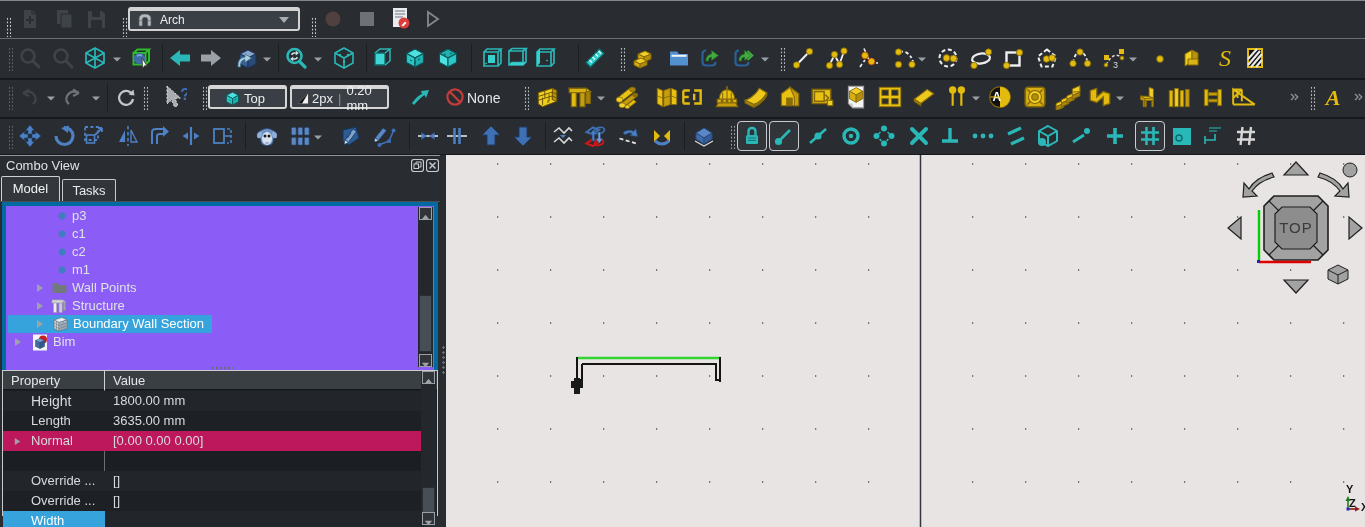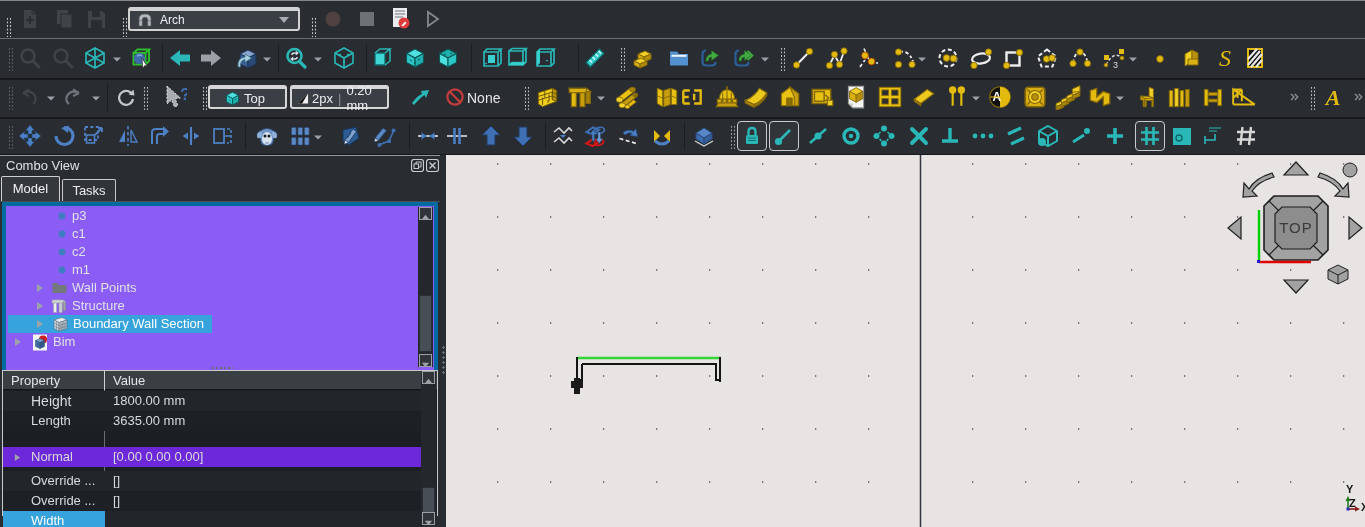--- a/index.html
+++ b/index.html
@@ -810,21 +810,21 @@
         </div>
         <div style="position:absolute;left:101px;top:19px;width:1px;height:140px;background:#6a6f74"></div>
         <div style="position:absolute;left:0;top:20px;width:421px;height:20px;background:#22262b">
           <span style="position:absolute;left:28px;top:2px;color:#d7dadd;font-size:14px">Height</span>
           <span style="position:absolute;left:110px;top:2px;color:#d7dadd;font-size:13px">1800.00 mm</span>
         </div>
         <div style="position:absolute;left:0;top:40px;width:421px;height:20px;background:#1d2126">
           <span style="position:absolute;left:28px;top:2px;color:#d7dadd;font-size:13px">Length</span>
           <span style="position:absolute;left:110px;top:2px;color:#d7dadd;font-size:13px">3635.00 mm</span>
         </div>
-        <div style="position:absolute;left:0;top:76px;width:421px;height:20px;background:#6d28d9">
+        <div style="position:absolute;left:0;top:60px;width:421px;height:20px;background:#be185d">
           <svg style="position:absolute;left:10px;top:6px" width="9" height="9" viewBox="0 0 10 10">
             <path d="M2 1 L8 5 L2 9 Z" fill="#9ea3a8"></path>
           </svg>
           <span style="position:absolute;left:28px;top:2px;color:#d7dadd;font-size:13px">Normal</span>
           <span style="position:absolute;left:110px;top:2px;color:#d7dadd;font-size:13px">[0.00 0.00 0.00]</span>
         </div>
         <div style="position:absolute;left:0;top:100px;width:421px;height:20px;background:#22262b">
           <span style="position:absolute;left:28px;top:2px;color:#d7dadd;font-size:13px">Override ...</span>
           <span style="position:absolute;left:110px;top:2px;color:#d7dadd;font-size:13px">[]</span>
         </div>

